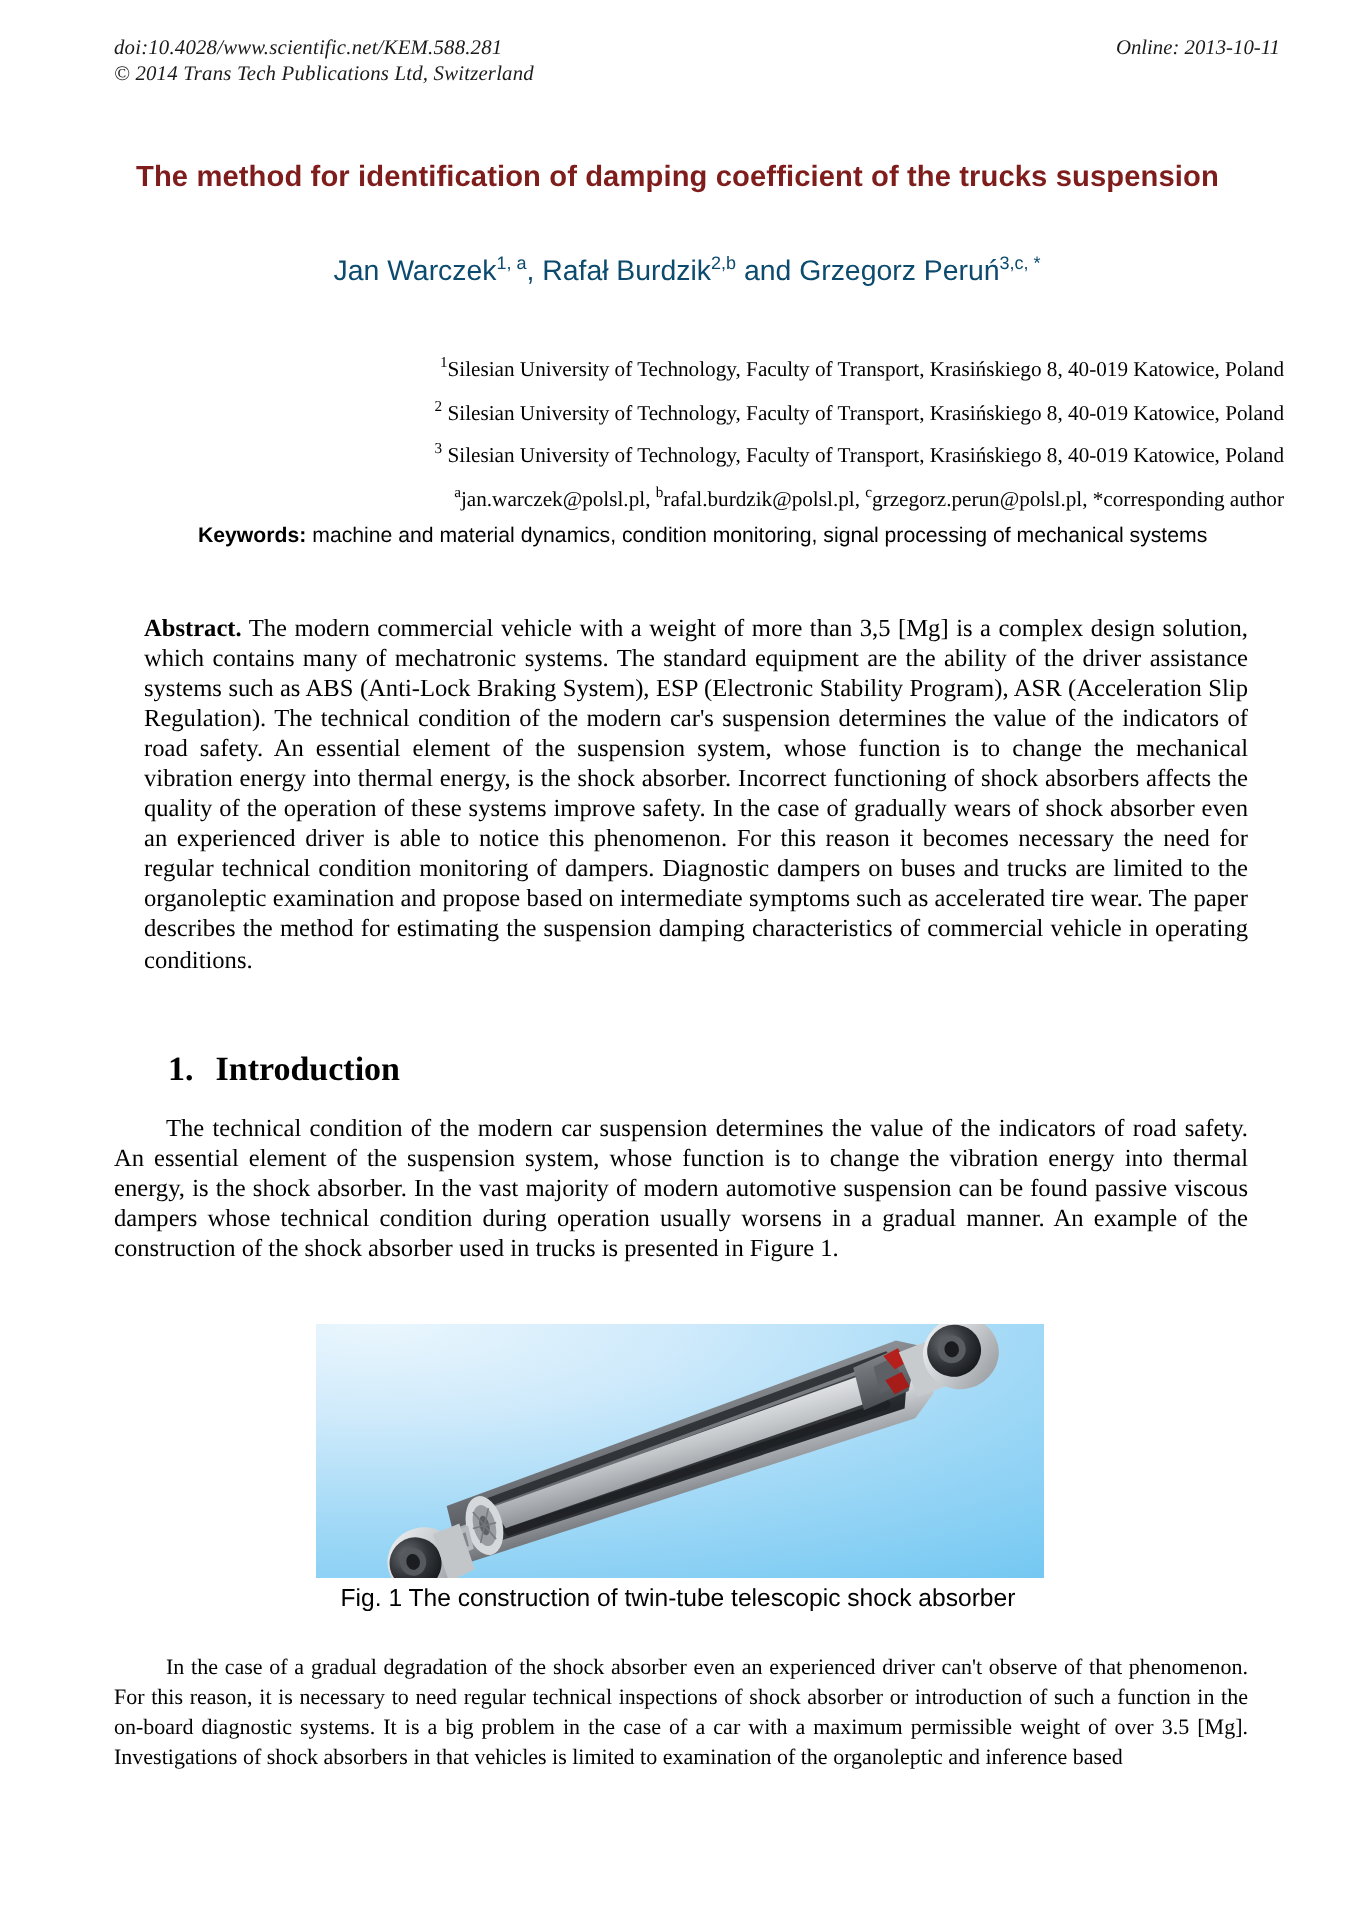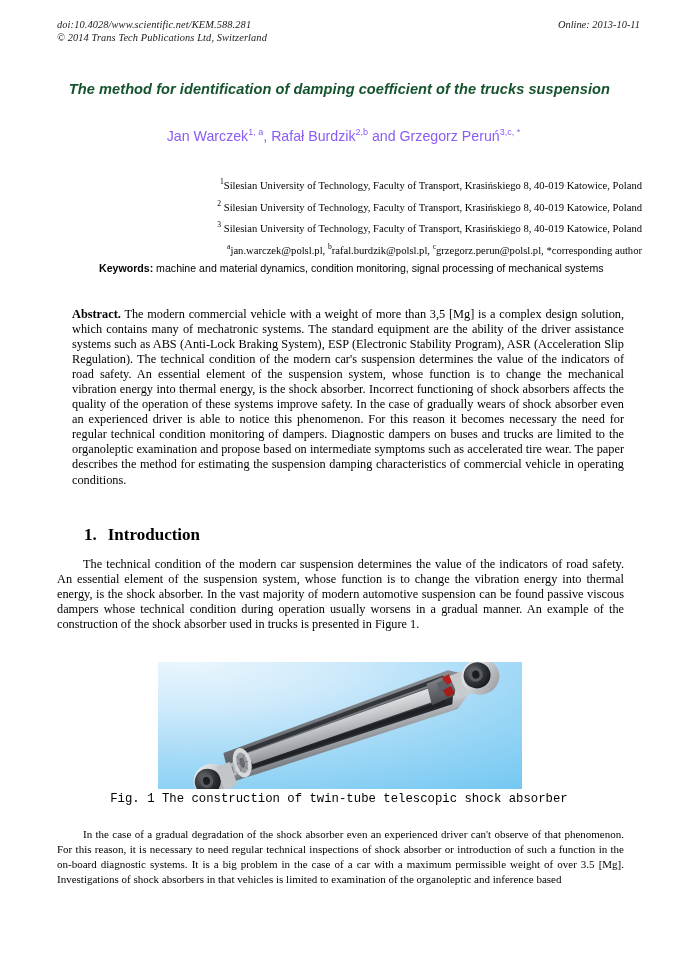--- a/index.html
+++ b/index.html
@@ -54,41 +54,40 @@
     white-space: nowrap;
     margin-left: 20px;
   }
 
   
   .title {
     position: absolute;
     left: 68px;
     right: 68px;
     top: 80px;
-    text-align: right;
+    text-align: left;
     font-family: "Liberation Sans", sans-serif;
     font-weight: bold;
     font-size: 14.6px;
     line-height: 19.5px;
-    color: #14532d;
+    color: #7f1d1d;
     letter-spacing: 0.05px;
-    font-style: italic;
   }
 
   
   .authors {
     position: absolute;
     left: 49px;
     right: 40px;
     top: 127px;
     text-align: center;
     font-family: "Liberation Sans", sans-serif;
     font-size: 14.2px;
     line-height: 18px;
-    color: #8b5cf6;
+    color: #0c4a6e;
   }
   .authors sup {
     font-size: 9px;
     vertical-align: super;
     line-height: 0;
   }
 
   
   .affiliations {
     position: absolute;
@@ -191,21 +190,21 @@
     width: 100%;
     height: 100%;
   }
 
   .figure-caption {
     position: absolute;
     left: 40px;
     right: 40px;
     top: 792px;
     text-align: center;
-    font-family: Liberation Mono, monospace;
+    font-family: Liberation Sans, sans-serif;
     font-size: 12.3px;
     color: #000;
   }
 
   
   .closing-para {
     position: absolute;
     left: 57px;
     right: 54px;
     top: 827px;

